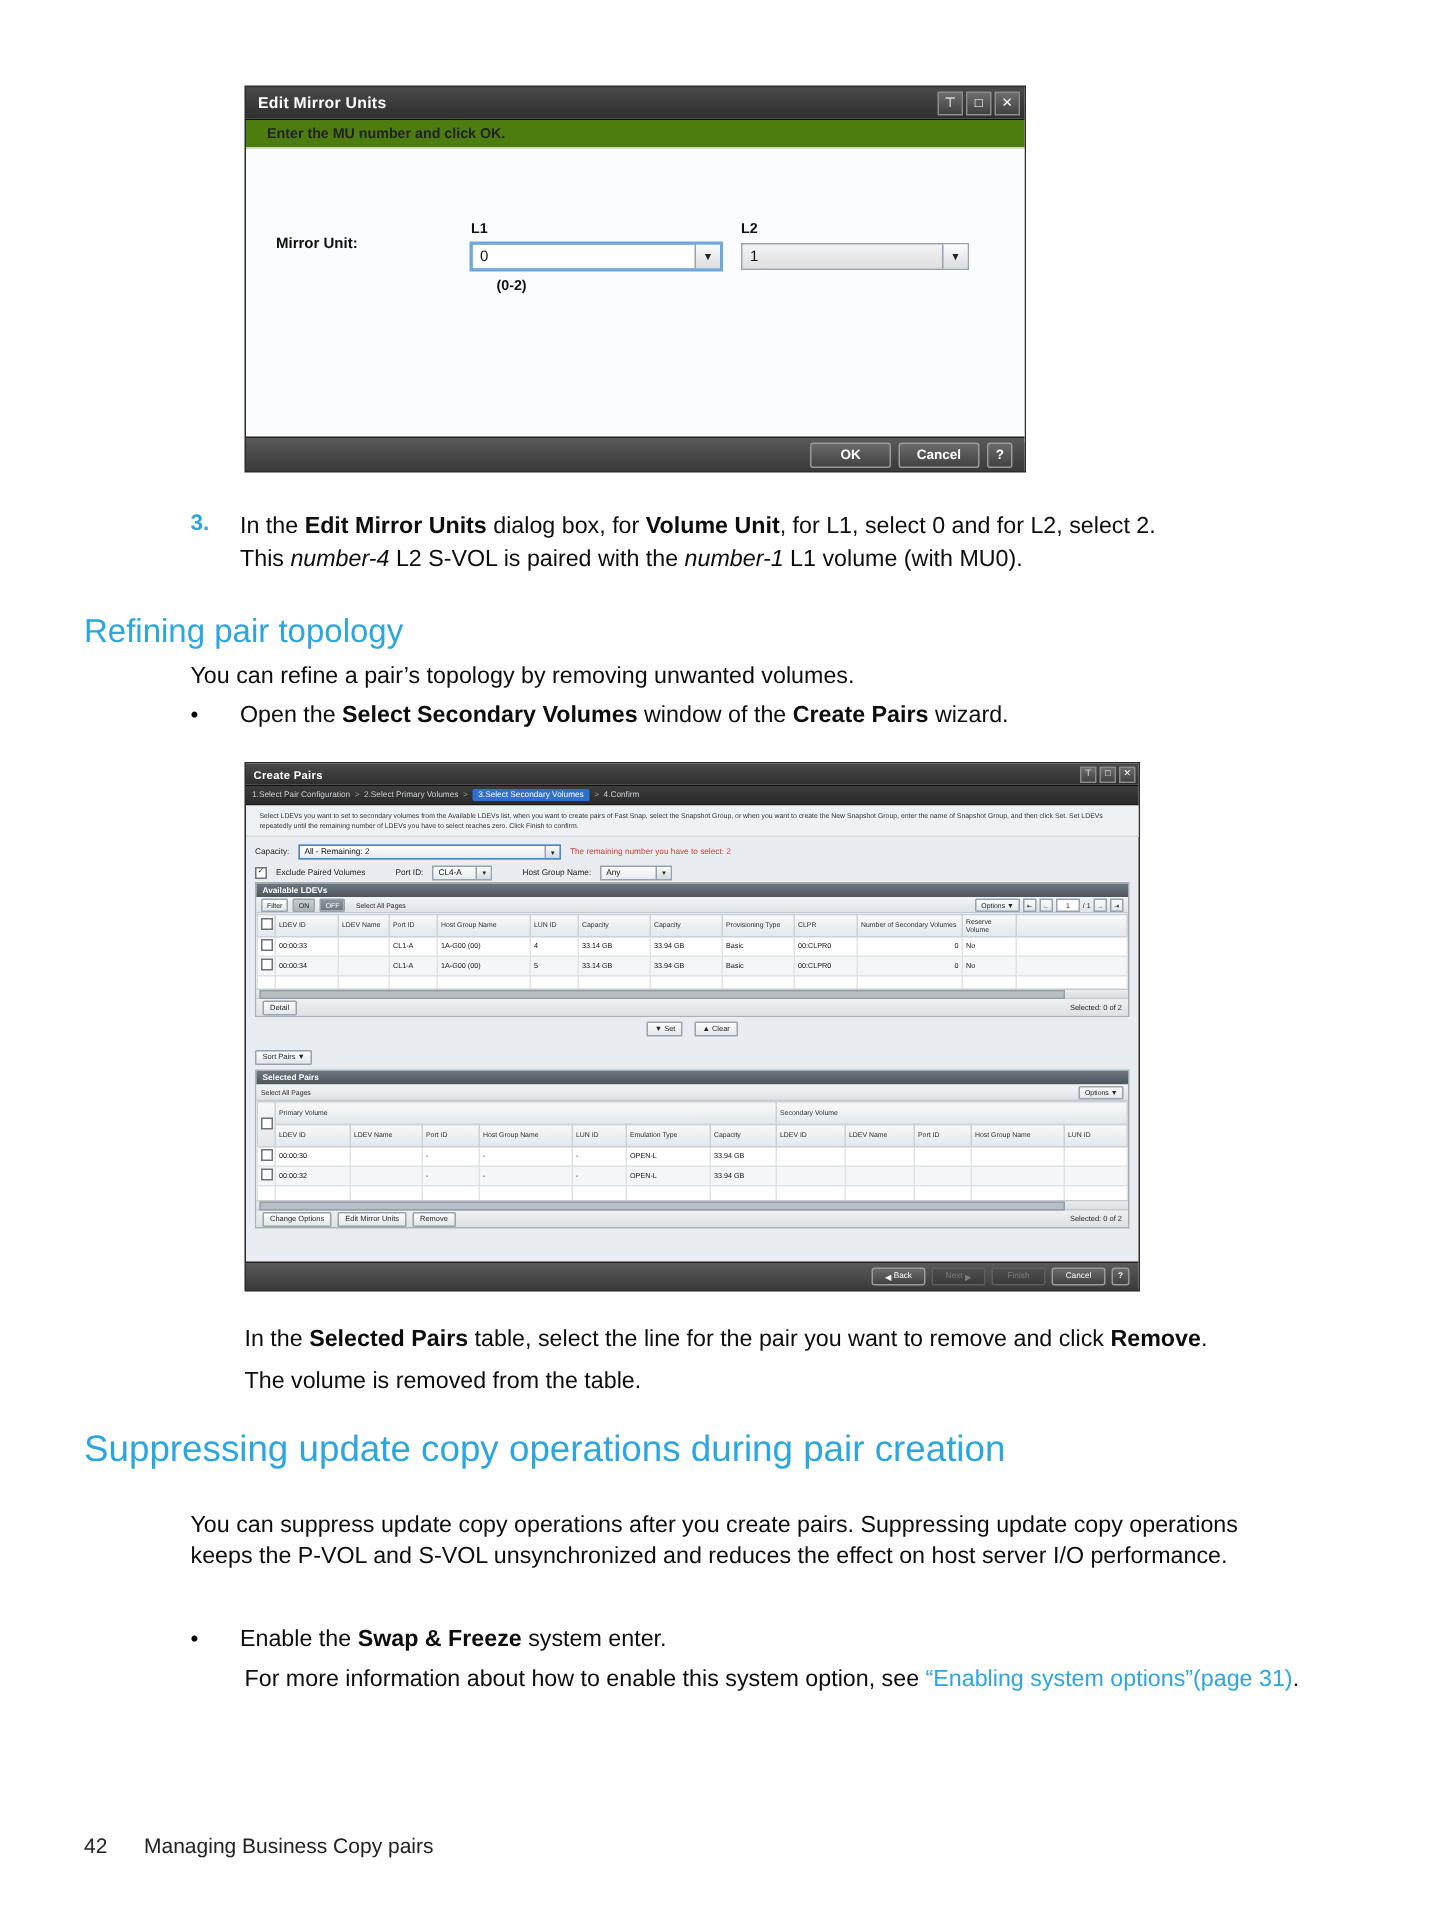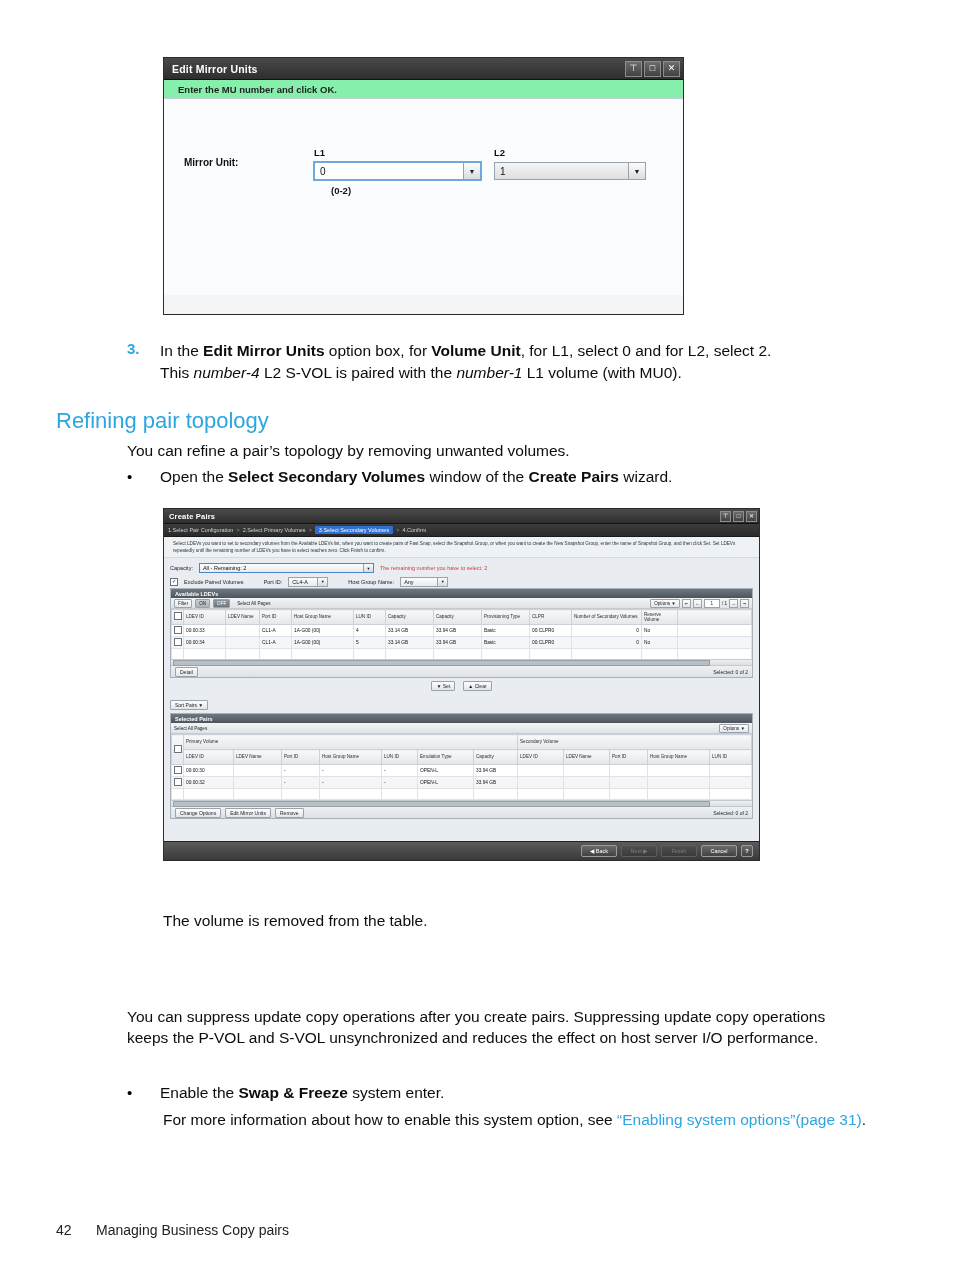--- a/index.html
+++ b/index.html
@@ -38,21 +38,21 @@
   .win-title .t{
     color:#fff;font-size:10.5px;font-weight:bold;letter-spacing:.2px;flex:1;
   }
   .win-btns{display:flex;gap:2px;}
   .win-btn{
     width:15px;height:14px;background:linear-gradient(#6d6d6d,#414141);
     border:1px solid #8d8d8d;color:#fff;font-size:9px;
     display:flex;align-items:center;justify-content:center;line-height:1;
   }
   .emu-instr{
-    height:18px;background:#86efac;border-bottom:1px solid #c7ced4;
+    height:18px;background:#4d7c0f;border-bottom:1px solid #c7ced4;
     font-size:9.5px;font-weight:bold;color:#222;
     display:flex;align-items:center;padding-left:14px;
   }
   .emu-body{position:relative;height:196px;background:#fbfcfd;}
   .emu-label-L{
     position:absolute;font-size:9.5px;font-weight:bold;color:#111;
   }
   .emu-field-label{
     position:absolute;left:20px;top:58px;font-size:10px;font-weight:bold;color:#111;
   }
@@ -215,27 +215,32 @@
         <div class="arrow">▼</div>
       </div>
       <div class="emu-range" style="left:167px;top:86px;">(0-2)</div>
 
       <div class="emu-label-L" style="left:330px;top:48px;">L2</div>
       <div class="combo disabledish" style="left:330px;top:63px;width:152px;">
         <div class="val">1</div>
         <div class="arrow">▼</div>
       </div>
     </div>
+    <div class="win-footer">
+      <div class="dark-btn">OK</div>
+      <div class="dark-btn">Cancel</div>
+      <div class="dark-btn sq">?</div>
+    </div>
   </div>
 
   <div style="position:absolute;left:127px;top:340px;width:700px;">
     <div style="display:flex;">
       <div class="num" style="width:33px;flex:none;">3.</div>
       <div class="body-text" style="flex:1;">
-        <div><span>In the </span><span class="b">Edit Mirror Units</span><span> option box, for </span><span class="b">Volume Unit</span><span>, for L1, select 0 and for L2, select 2.</span></div>
+        <div><span>In the </span><span class="b">Edit Mirror Units</span><span> dialog box, for </span><span class="b">Volume Unit</span><span>, for L1, select 0 and for L2, select 2.</span></div>
         <div><span>This </span><span class="i">number-4</span><span> L2 S-VOL is paired with the </span><span class="i">number-1</span><span> L1 volume (with MU0).</span></div>
       </div>
     </div>
   </div>
 
   <div style="position:absolute;left:56px;top:408px;width:840px;">
     <div class="h2">Refining pair topology</div>
   </div>
   <div class="body-text" style="position:absolute;left:127px;top:440px;width:760px;">You can refine a pair’s topology by removing unwanted volumes.</div>
   <div style="position:absolute;left:127px;top:466px;width:760px;display:flex;">
@@ -537,22 +542,24 @@
 
     <div class="cp-footer">
       <div class="cpfbtn">◀&nbsp;<span>Back</span></div>
       <div class="cpfbtn dis"><span>Next</span>&nbsp;▶</div>
       <div class="cpfbtn dis">Finish</div>
       <div class="cpfbtn">Cancel</div>
       <div class="cpfbtn sq">?</div>
     </div>
   </div>
 
+  <div class="body-text" style="position:absolute;left:163px;top:882px;width:730px;"><span>In the </span><span class="b">Selected Pairs</span><span> table, select the line for the pair you want to remove and click </span><span class="b">Remove</span><span>.</span></div>
   <div class="body-text" style="position:absolute;left:163px;top:910px;width:730px;">The volume is removed from the table.</div>
 
+  <div class="h1" style="position:absolute;left:56px;top:952px;width:840px;">Suppressing update copy operations during pair creation</div>
   <div class="body-text" style="position:absolute;left:127px;top:1006px;width:730px;line-height:21px;">You can suppress update copy operations after you create pairs. Suppressing update copy operations keeps the P-VOL and S-VOL unsynchronized and reduces the effect on host server I/O performance.</div>
 
   <div style="position:absolute;left:127px;top:1082px;width:760px;display:flex;">
     <div class="bullet" style="width:33px;flex:none;">•</div>
     <div class="body-text" style="flex:1;"><span>Enable the </span><span class="b">Swap &amp; Freeze</span><span> system enter.</span></div>
   </div>
 
   <div class="body-text" style="position:absolute;left:163px;top:1109px;width:720px;line-height:21px;"><span>For more information about how to enable this system option, see </span><span class="link">“Enabling system options”</span><span class="link">(page 31)</span><span>.</span></div>
 
   <div style="position:absolute;left:56px;top:1222px;display:flex;align-items:baseline;">

